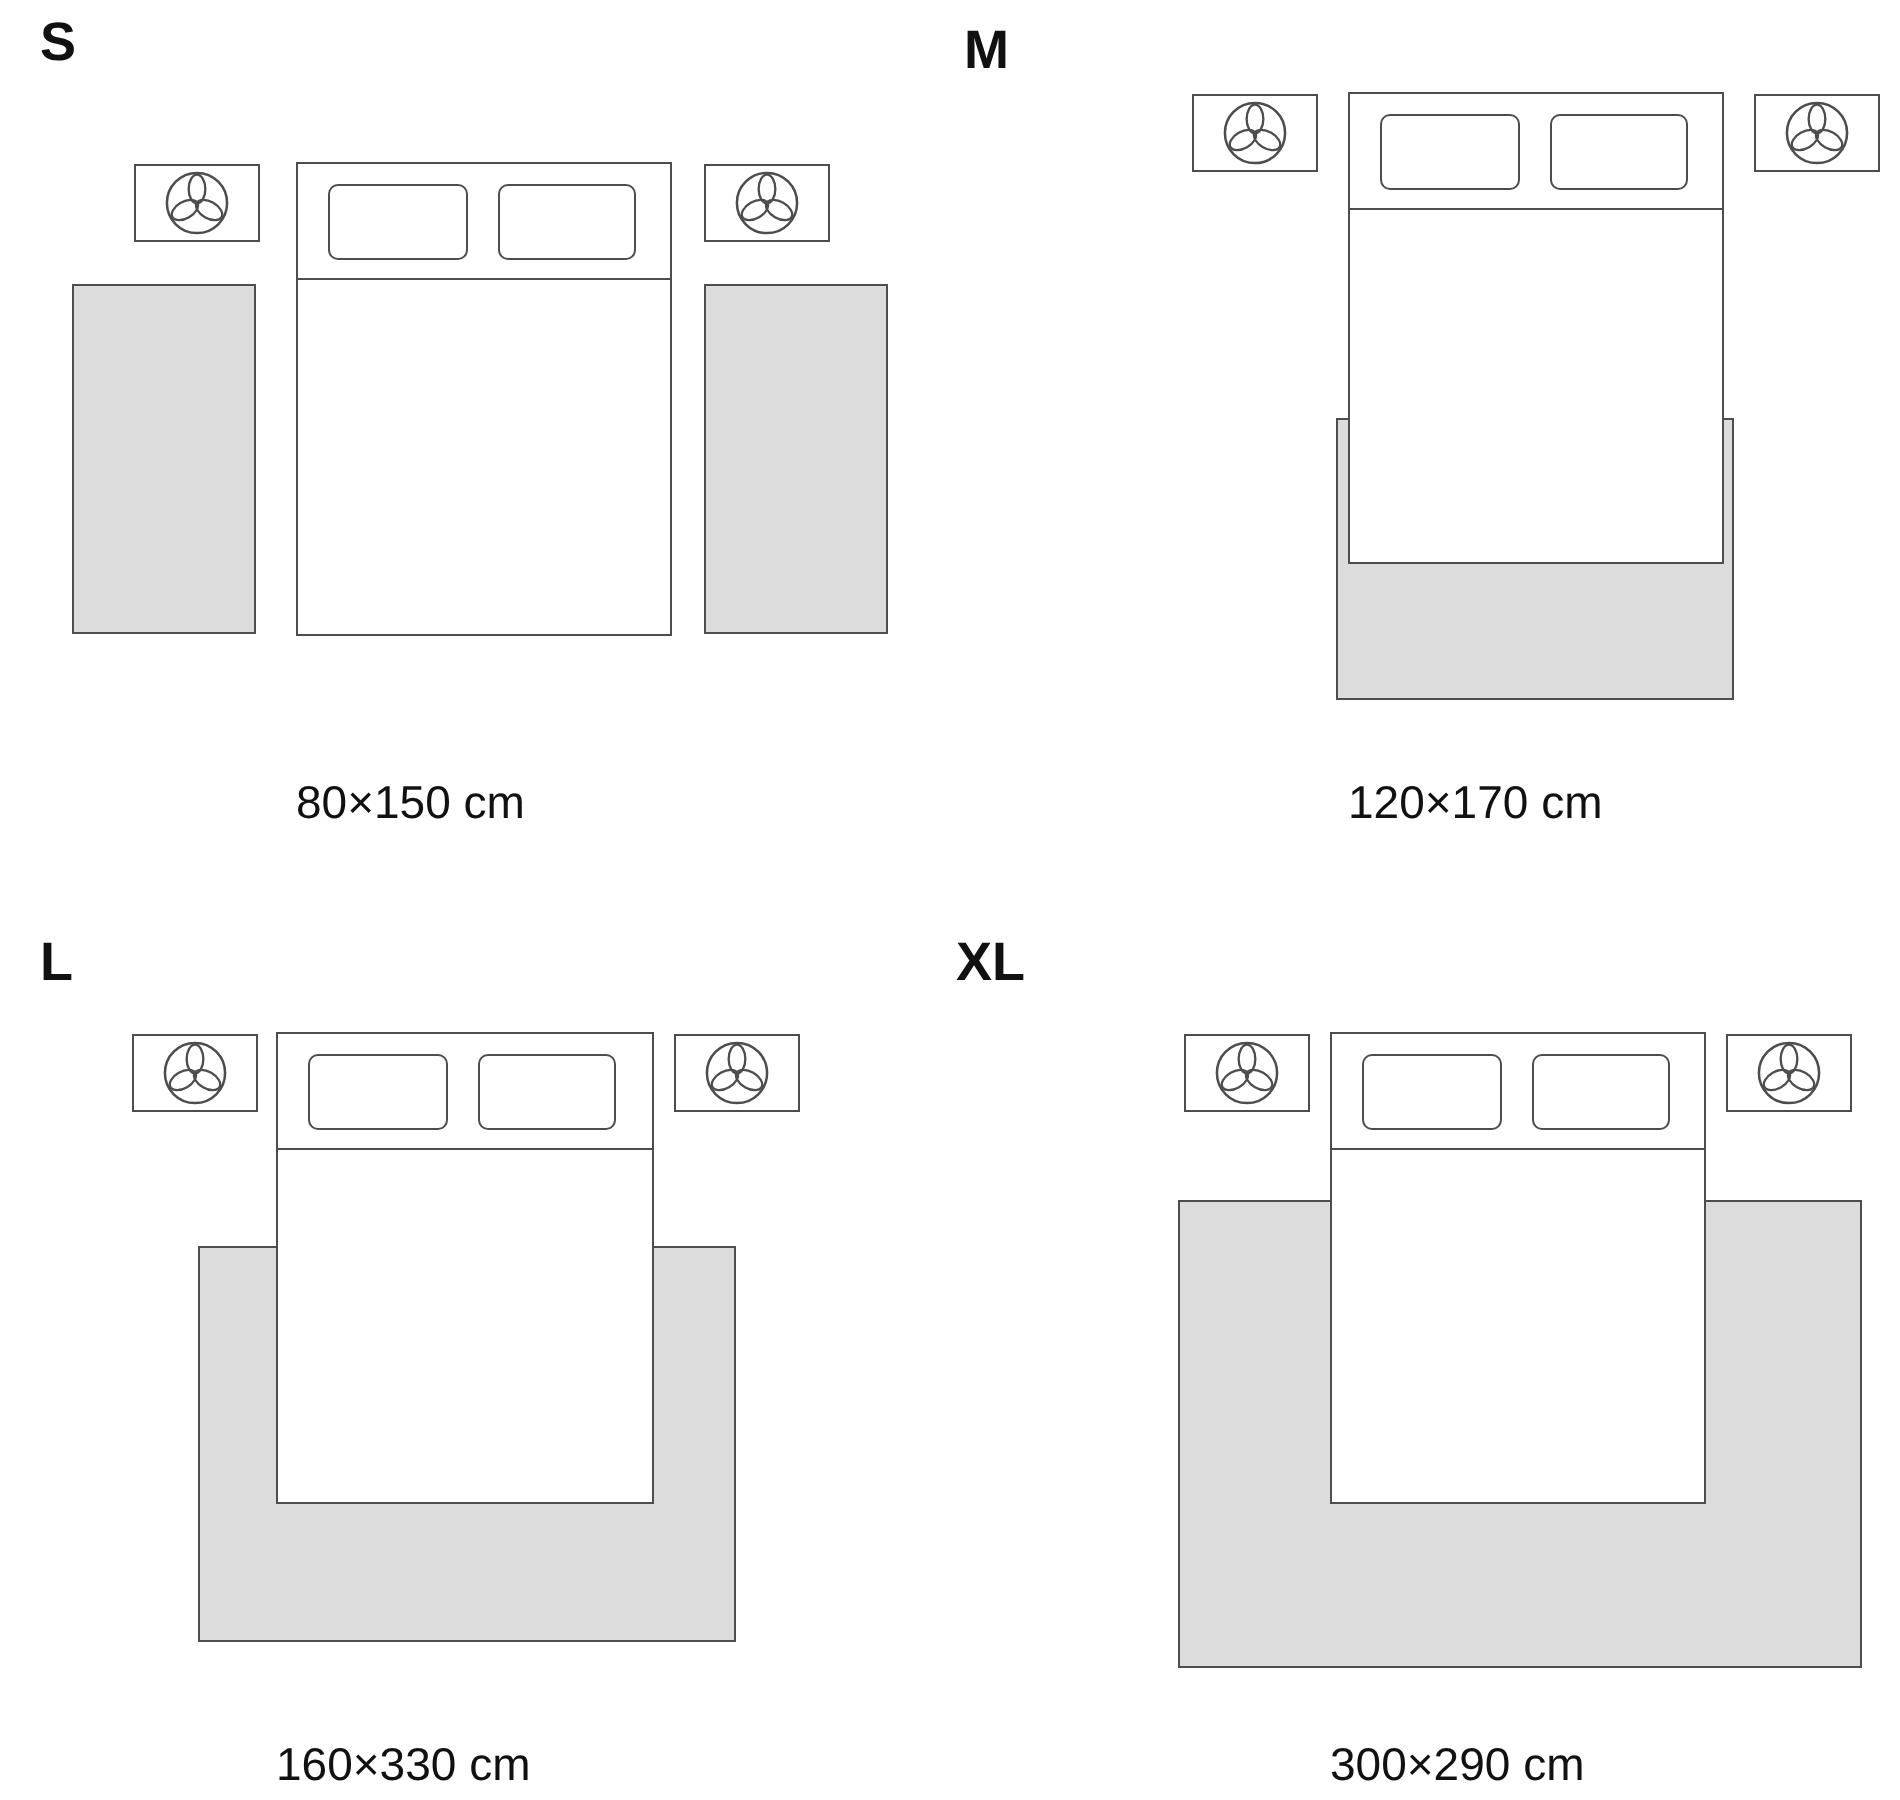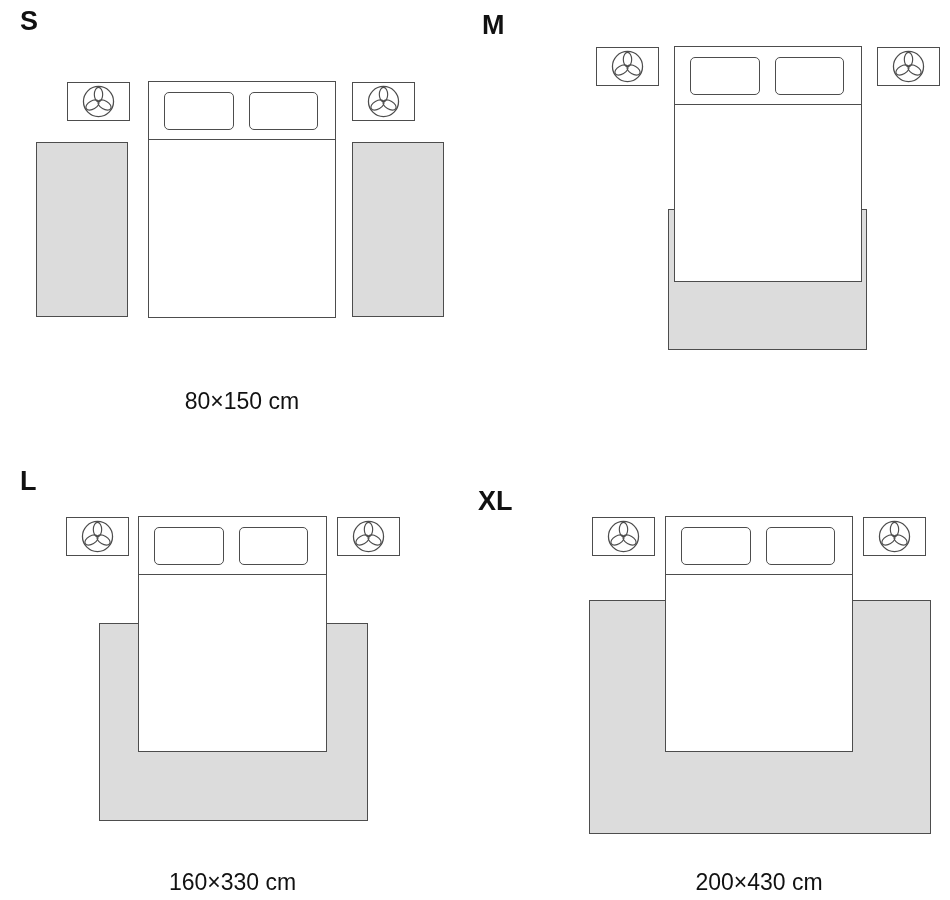--- a/index.html
+++ b/index.html
@@ -14,21 +14,21 @@
     position:relative;width:950px;height:900px;background:var(--background);
     font-family:"Liberation Sans", sans-serif;color:var(--text);overflow:hidden;
   }
   .panel{position:absolute;width:475px;height:450px;}
   #panel-s{left:0;top:0;}
   #panel-m{left:475px;top:0;}
   #panel-l{left:0;top:450px;}
   #panel-xl{left:475px;top:450px;}
 
   .size-label{position:absolute;font-weight:700;font-size:27px;line-height:1;color:var(--text);}
-  .caption{position:absolute;font-size:23px;line-height:1.1;color:var(--text);text-align:center;white-space:nowrap;}
+  .caption{position:absolute;font-size:23px;line-height:1.1;color:var(--text);text-align:left;white-space:nowrap;}
 
   .rug{position:absolute;background:var(--rug-fill);border:1px solid var(--outline);z-index:1;}
   .bed{position:absolute;background:#fff;border:1.5px solid var(--outline);z-index:2;}
   .bed-head{position:absolute;left:0;top:0;right:0;height:58px;border-bottom:1.5px solid var(--outline);}
   .pillow{position:absolute;top:10px;width:70px;height:38px;background:#fff;border:1px solid var(--outline);border-radius:5px;}
   .pillow-left{left:15px;}
   .pillow-right{left:100px;width:69px;}
   .nightstand{
     position:absolute;width:63px;height:39px;background:#fff;border:1px solid var(--outline);
     z-index:2;display:flex;align-items:center;justify-content:center;color:var(--outline);
@@ -54,21 +54,21 @@
 
   
   #panel-l .size-label{left:20px;top:18px;}
   #panel-l .nightstand-left{left:66px;top:67px;}
   #panel-l .bed{left:138px;top:66px;width:189px;height:236px;}
   #panel-l .nightstand-right{left:337px;top:67px;}
   #panel-l .rug-main{left:99px;top:173px;width:269px;height:198px;}
   #panel-l .caption{left:138px;top:420px;width:189px;}
 
   
-  #panel-xl .size-label{left:3px;top:18px;margin-top:20px;}
+  #panel-xl .size-label{left:3px;top:18px;}
   #panel-xl .nightstand-left{left:117px;top:67px;}
   #panel-xl .bed{left:190px;top:66px;width:188px;height:236px;}
   #panel-xl .nightstand-right{left:388px;top:67px;}
   #panel-xl .rug-main{left:114px;top:150px;width:342px;height:234px;}
   #panel-xl .caption{left:190px;top:420px;width:188px;}
 </style>
 </head>
 <body>
 
 <div class="canvas">
@@ -120,20 +120,21 @@
       </div>
     </div>
     <div class="nightstand nightstand-right">
       <svg class="plant" viewBox="0 0 34 34">
         <circle cx="17" cy="17" r="15.5" fill="none" stroke="currentColor" stroke-width="1.3"></circle>
         <ellipse cx="17" cy="9.8" rx="4.3" ry="7.4" fill="none" stroke="currentColor" stroke-width="1.2"></ellipse>
         <ellipse cx="17" cy="9.8" rx="4.3" ry="7.4" fill="none" stroke="currentColor" stroke-width="1.2" transform="rotate(120 17 17)"></ellipse>
         <ellipse cx="17" cy="9.8" rx="4.3" ry="7.4" fill="none" stroke="currentColor" stroke-width="1.2" transform="rotate(-120 17 17)"></ellipse>
       </svg>
     </div>
+    <div class="caption">120×170 cm</div>
   </section>
 
   <section class="panel" id="panel-l">
     <span class="size-label">L</span>
     <div class="rug rug-main"></div>
     <div class="nightstand nightstand-left">
       <svg class="plant" viewBox="0 0 34 34">
         <circle cx="17" cy="17" r="15.5" fill="none" stroke="currentColor" stroke-width="1.3"></circle>
         <ellipse cx="17" cy="9.8" rx="4.3" ry="7.4" fill="none" stroke="currentColor" stroke-width="1.2"></ellipse>
         <ellipse cx="17" cy="9.8" rx="4.3" ry="7.4" fill="none" stroke="currentColor" stroke-width="1.2" transform="rotate(120 17 17)"></ellipse>
@@ -175,16 +176,16 @@
       </div>
     </div>
     <div class="nightstand nightstand-right">
       <svg class="plant" viewBox="0 0 34 34">
         <circle cx="17" cy="17" r="15.5" fill="none" stroke="currentColor" stroke-width="1.3"></circle>
         <ellipse cx="17" cy="9.8" rx="4.3" ry="7.4" fill="none" stroke="currentColor" stroke-width="1.2"></ellipse>
         <ellipse cx="17" cy="9.8" rx="4.3" ry="7.4" fill="none" stroke="currentColor" stroke-width="1.2" transform="rotate(120 17 17)"></ellipse>
         <ellipse cx="17" cy="9.8" rx="4.3" ry="7.4" fill="none" stroke="currentColor" stroke-width="1.2" transform="rotate(-120 17 17)"></ellipse>
       </svg>
     </div>
-    <div class="caption">200×430 cm</div>
+    <div class="caption">300×290 cm</div>
   </section>
 
 </div>
 
 </body></html>

